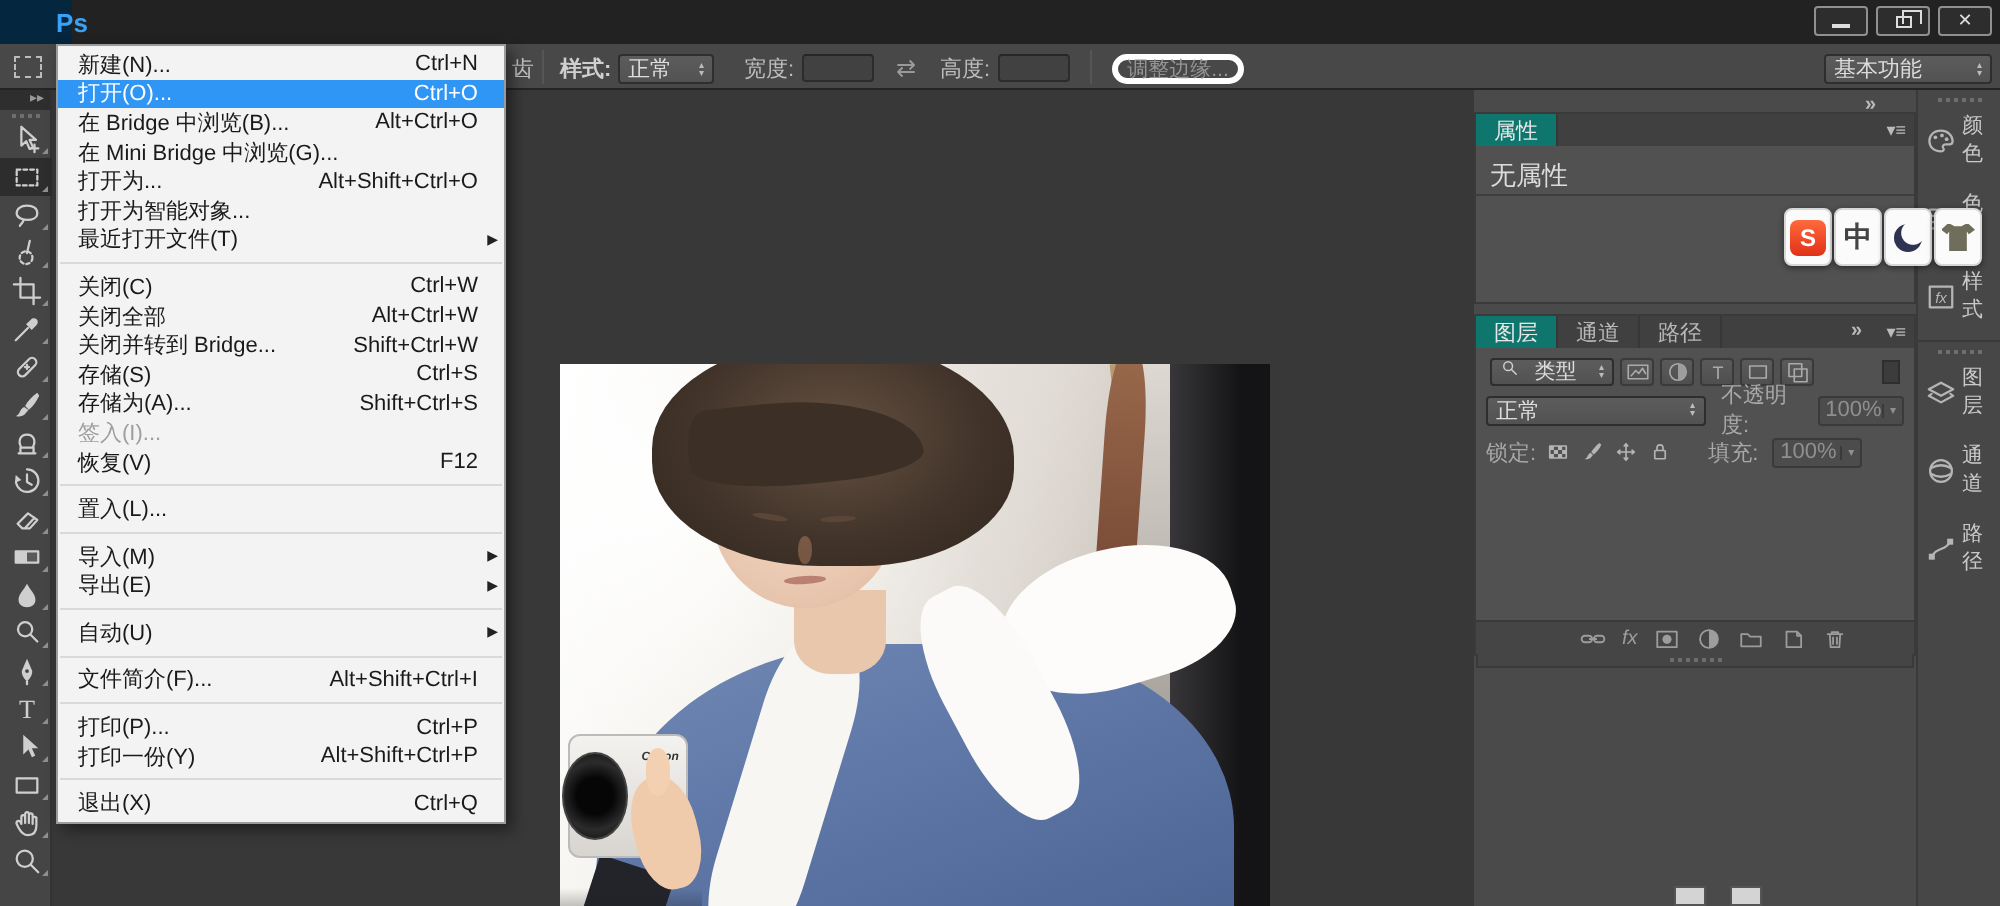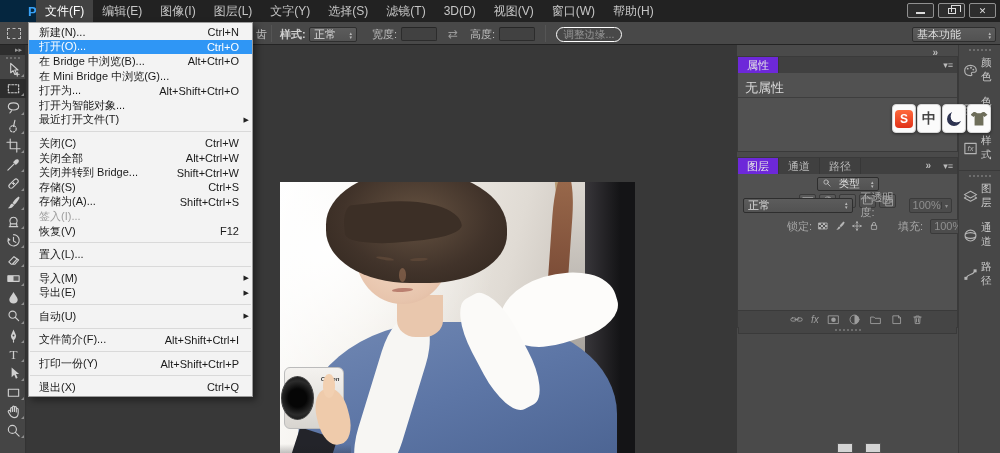--- a/index.html
+++ b/index.html
@@ -18,21 +18,21 @@
   .restbox::before { content:''; position:absolute; left:2px; top:-4px; width:8px; height:6px; border:1px solid #ddd; border-bottom:none; }
 
   
   #optionsbar { position:absolute; left:0; top:22px; width:1000px; height:23px; background:#484848; border-bottom:1px solid #242424; color:#bdbdbd; font-size:11px; z-index:10; }
   .ob { position:absolute; top:5px; }
   .tpicon { left:7px; top:6px; width:14px; height:11px; border:1px dashed #bbb; }
   .obdiv { top:3px; width:1px; height:17px; background:#3a3a3a; border-right:1px solid #555; }
   .dropbox { display:flex; align-items:center; justify-content:space-between; padding:0 4px; background:linear-gradient(#5c5c5c,#525252); border:1px solid #2e2e2e; border-radius:2px; height:15px; color:#ddd; }
   .spin { display:inline-flex; flex-direction:column; font-size:5px; line-height:4px; color:#bbb; margin-left:4px; }
   .obinput { width:36px; height:14px; background:#414141; border:1px solid #2c2c2c; border-top-color:#262626; border-radius:2px; }
-  .refine { left:556px; width:66px; height:15px; border:1px solid #ffffff; border-radius:8px; color:#949494; display:flex; align-items:center; justify-content:center; font-size:10.5px; }
+  .refine { left:556px; width:66px; height:15px; border:3px solid #ffffff; border-radius:8px; color:#949494; display:flex; align-items:center; justify-content:center; font-size:10.5px; }
   .workspace { left:912px; width:84px; }
 
   
   #toolbar { position:absolute; left:0; top:45px; width:26px; height:408px; background:#454545; border-right:1px solid #333; z-index:5; }
   #toolbar .thead { height:10px; background:#2e2e2e; color:#999; font-size:7px; text-align:right; padding-right:3px; line-height:10px; font-weight:bold; }
   #toolbar .tgrip { width:14px; margin:2px auto 1px; border-top:2px dotted #6e6e6e; }
   .tool { width:26px; height:19px; display:flex; align-items:center; justify-content:center; position:relative; }
   .tool.sel { background:#2d2d2d; }
   .tool svg { width:15px; height:15px; }
   .tool::after { content:''; position:absolute; right:2px; bottom:2px; border-left:3px solid transparent; border-bottom:3px solid #8f8f8f; }
@@ -83,42 +83,42 @@
   .collapse { position:absolute; top:2px; color:#bbb; font-weight:bold; font-size:10px; }
   .grip { width:22px; margin:4px auto 2px; border-top:2px dotted #6d6d6d; }
   .dockitem { display:flex; align-items:center; gap:3px; padding:3px 2px 3px 4px; color:#c9c9c9; font-size:10.5px; margin-bottom:5px; }
   .dockitem svg { width:15px; height:15px; flex:0 0 auto; }
   .dockitem .icn { stroke:#b5b5b5; }
   .docksep { height:1px; background:#3a3a3a; margin:4px 0 2px; }
 
   .pgroup { position:absolute; left:0; width:221px; background:#515151; border:1px solid #3a3a3a; }
   .tabbar { height:16px; background:#404040; display:flex; align-items:stretch; position:relative; }
   .tab { padding:0 9px; display:flex; align-items:center; font-size:11px; color:#b8b8b8; border-right:1px solid #373737; }
-  .tab.active { background:#6d28d9; color:#e6e6e6; }
+  .tab.active { background:#0f766e; color:#e6e6e6; }
   .panelmenu { position:absolute; right:4px; top:3px; color:#bbb; font-size:9px; }
   .dblarrow { position:absolute; right:26px; top:2px; color:#bbb; font-weight:bold; font-size:10px; }
 
   #propbody { height:79px; position:relative; }
   #noprop { position:absolute; left:7px; top:6px; color:#dcdcdc; font-size:13px; }
   #propdiv { position:absolute; left:0; top:24px; width:100%; height:1px; background:#3e3e3e; }
 
   #layersbody { position:relative; height:154px; }
   .lrow { position:absolute; left:0; width:100%; display:flex; align-items:center; font-size:11px; color:#b9b9b9; }
-  .filtrow { top:3px; height:17px; padding:0 7px; gap:3px;flex-direction:column; }
+  .filtrow { top:3px; height:17px; padding:0 7px; gap:3px; }
   .filtdrop { width:62px; height:14px; font-size:10.5px; }
   .fic { width:17px; height:14px; display:flex; align-items:center; justify-content:center; background:linear-gradient(#5a5a5a,#4f4f4f); border:1px solid #3a3a3a; border-radius:2px; }
   .fic svg { width:12px; height:12px; }
   .fic .icn { stroke:#aaa; stroke-width:1.1; }
   .ftoggle { margin-left:auto; width:9px; height:12px; background:#3c3c3c; border:1px solid #2e2e2e; }
   .blendrow { top:23px; height:16px; padding:0 5px; }
   .blenddrop { width:114px; height:15px; }
   .oplabel { margin-left:8px; color:#a8a8a8; }
   .valbox { margin-left:3px; width:45px; height:15px; display:flex; align-items:center; justify-content:space-between; padding:0 3px; border:1px solid #3a3a3a; border-radius:2px; color:#8f8f8f; background:#4c4c4c; }
   .valbox .dn { font-size:6px; color:#8f8f8f; border-left:1px solid #3a3a3a; padding-left:3px; }
-  .lockrow { top:44px; height:16px; padding:0 5px; gap:4px;margin-left:44px; }
+  .lockrow { top:44px; height:16px; padding:0 5px; gap:4px; }
   .locklabel { color:#a8a8a8; }
   .lockic { width:13px; height:13px; display:flex; align-items:center; justify-content:center; color:#bbb; font-size:11px; }
   .lockic svg { width:12px; height:12px; }
   .lockic .icn { stroke:#b5b5b5; stroke-width:1.1; }
   #layerlist { position:absolute; left:0; top:63px; width:100%; height:91px; background:#4c4c4c; border-top:1px solid #404040; }
   .layer { height:25px; display:flex; align-items:center; }
   .layer.sel { background:#505b69; }
   .eyebox { width:24px; height:100%; display:flex; align-items:center; justify-content:center; border-right:1px solid #414141; }
   .eyebox svg { width:14px; height:14px; }
   .eyebox .icn { stroke:#cfcfcf; }
@@ -145,33 +145,20 @@
   .sglogo { width:18px; height:18px; border-radius:4px; background:linear-gradient(#ff6a3c,#e03118); color:#fff; font-weight:bold; font-size:12px; display:flex; align-items:center; justify-content:center; }
   .sgzh { color:#444; font-weight:bold; font-size:14px; }
   .moon { width:14px; height:14px; border-radius:50%; background:radial-gradient(circle at 68% 32%, #fbfbfb 0 42%, #2d3350 46%); }
   .shirt { width:17px; height:14px; background:#6e6e5a; clip-path:polygon(22% 0,40% 12%,60% 12%,78% 0,100% 24%,82% 40%,76% 30%,76% 100%,24% 100%,24% 30%,18% 40%,0 24%); }
 </style>
 </head>
 <body>
 
 <div id="menubar">
   <div id="pslogo">Ps</div>
-  <div id="menus" style="display:flex;">
-      <div class="mitem active">文件(F)</div>
-      <div class="mitem">编辑(E)</div>
-      <div class="mitem">图像(I)</div>
-      <div class="mitem">图层(L)</div>
-      <div class="mitem">文字(Y)</div>
-      <div class="mitem">选择(S)</div>
-      <div class="mitem">滤镜(T)</div>
-      <div class="mitem">3D(D)</div>
-      <div class="mitem">视图(V)</div>
-      <div class="mitem">窗口(W)</div>
-      <div class="mitem">帮助(H)</div>
-    </div>
   <div id="winctrls">
     <div class="wbtn">
         <span class="minbar"></span>
       </div>
     <div class="wbtn">
         <span class="restbox"></span>
       </div>
     <div class="wbtn">
         <span>✕</span>
       </div>
@@ -651,20 +638,24 @@
                    <span class="fm-sc"></span>
       <span class="fm-arrow">▶</span>
     </div>
     <div class="fm-sep"></div>
     <div class="fm-row">
       <span class="fm-label">文件简介(F)...</span>
                    <span class="fm-sc">Alt+Shift+Ctrl+I</span>
     </div>
     <div class="fm-sep"></div>
     <div class="fm-row">
+      <span class="fm-label">打印(P)...</span>
+                   <span class="fm-sc">Ctrl+P</span>
+    </div>
+    <div class="fm-row">
       <span class="fm-label">打印一份(Y)</span>
                    <span class="fm-sc">Alt+Shift+Ctrl+P</span>
     </div>
     <div class="fm-sep"></div>
     <div class="fm-row">
       <span class="fm-label">退出(X)</span>
                    <span class="fm-sc">Ctrl+Q</span>
     </div>
   </div>
 

